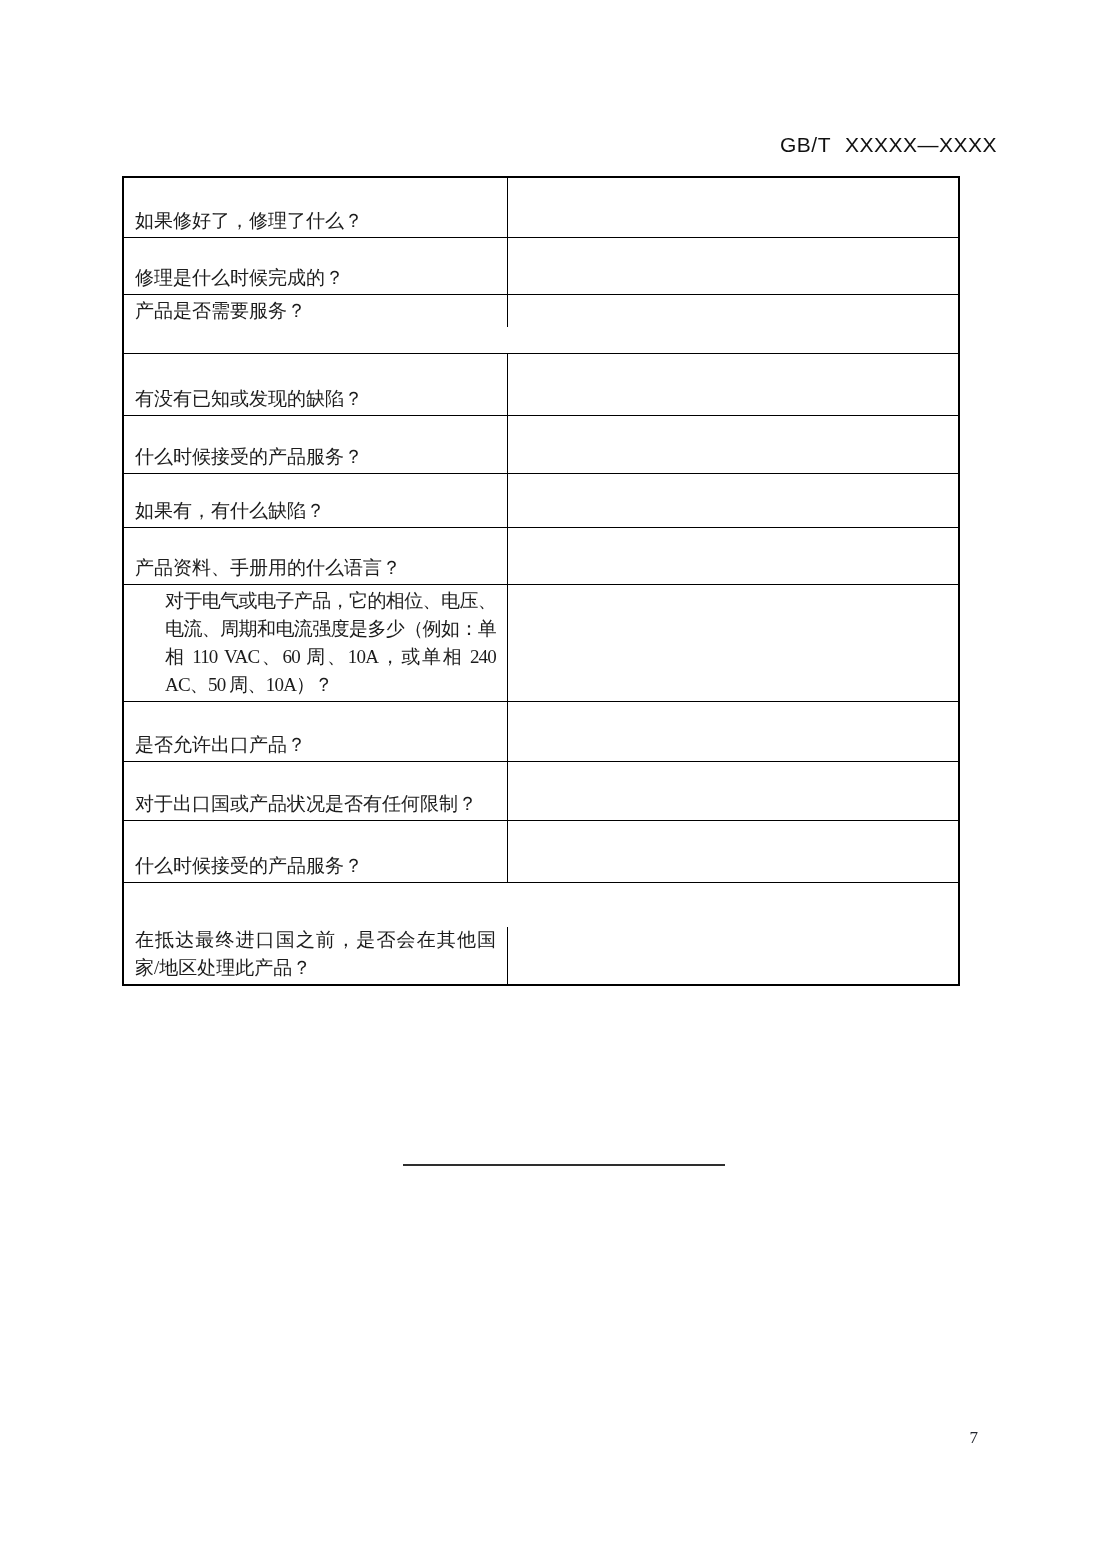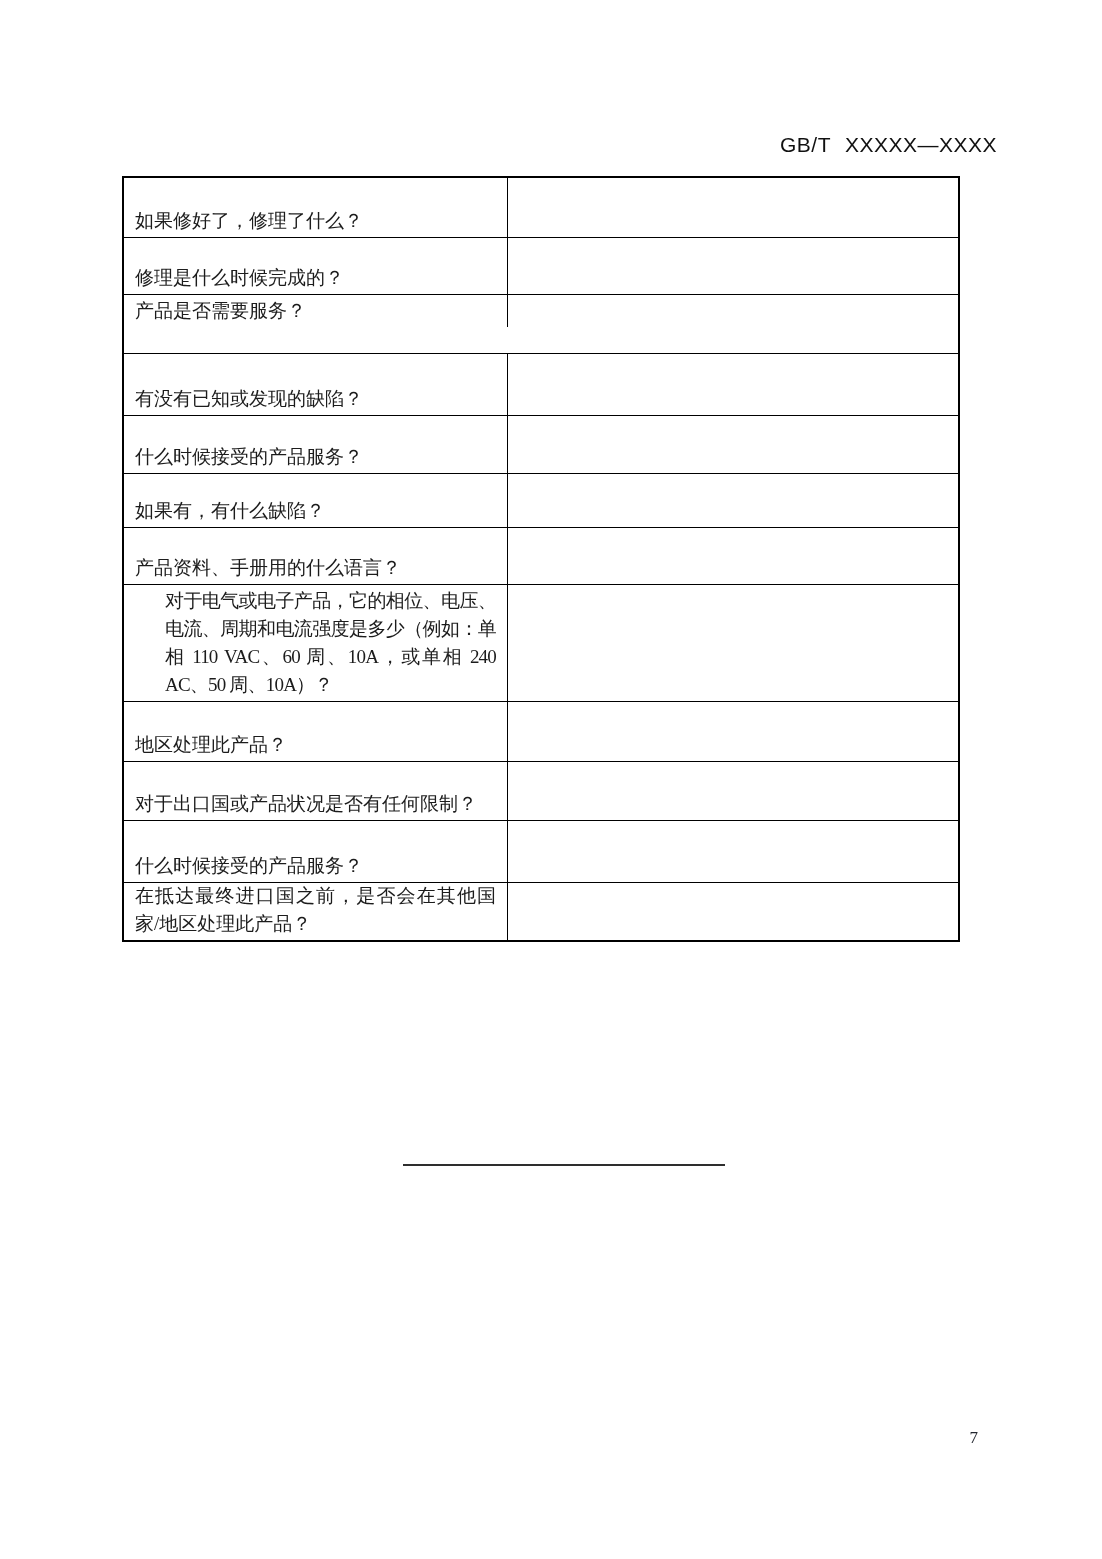--- a/index.html
+++ b/index.html
@@ -35,21 +35,21 @@
     left: 122px;
     top: 176px;
     width: 838px;
     border: 2px solid #000;
     background: #fff;
   }
   .trow {
     display: flex;
     border-bottom: 1px solid #000;
   }
-  .trow:last-child { border-bottom: none; }
+  .trow:last-child { border-bottom: none; margin-top: 44px; }
   .cell-q {
     width: 384px;
     border-right: 1px solid #000;
     padding: 2px 11px;
     display: flex;
     align-items: flex-end;
     font-size: 19px;
     line-height: 28px;
     color: #1c1c1c;
   }
@@ -162,21 +162,21 @@
 
     <div class="trow r9">
       <div class="cell-q condensed">
           <span>对于电气或电子产品，它的相位、电压、电流、周期和电流强度是多少（例如：单相 110 VAC、60 周、10A，或单相 240 AC、50 周、10A）？</span>
         </div>
       <div class="cell-a"></div>
     </div>
 
     <div class="trow r10">
       <div class="cell-q">
-          <span>地区处理此产品？</span>
+          <span>是否允许出口产品？</span>
         </div>
       <div class="cell-a"></div>
     </div>
 
     <div class="trow r11">
       <div class="cell-q">
           <span>对于出口国或产品状况是否有任何限制？</span>
         </div>
       <div class="cell-a"></div>
     </div>

